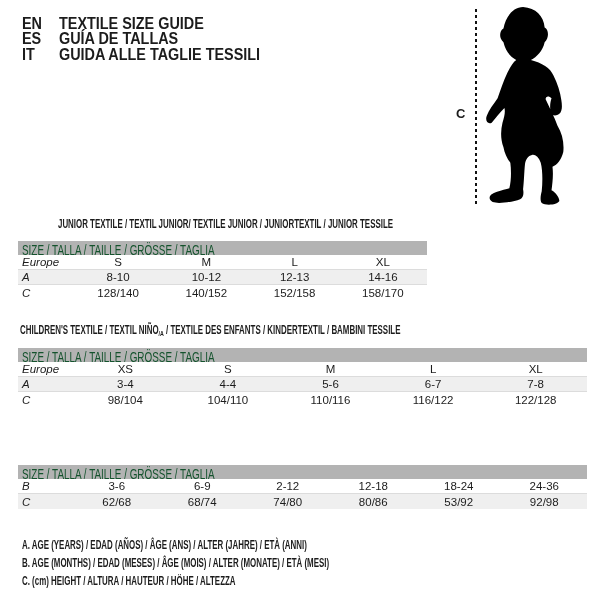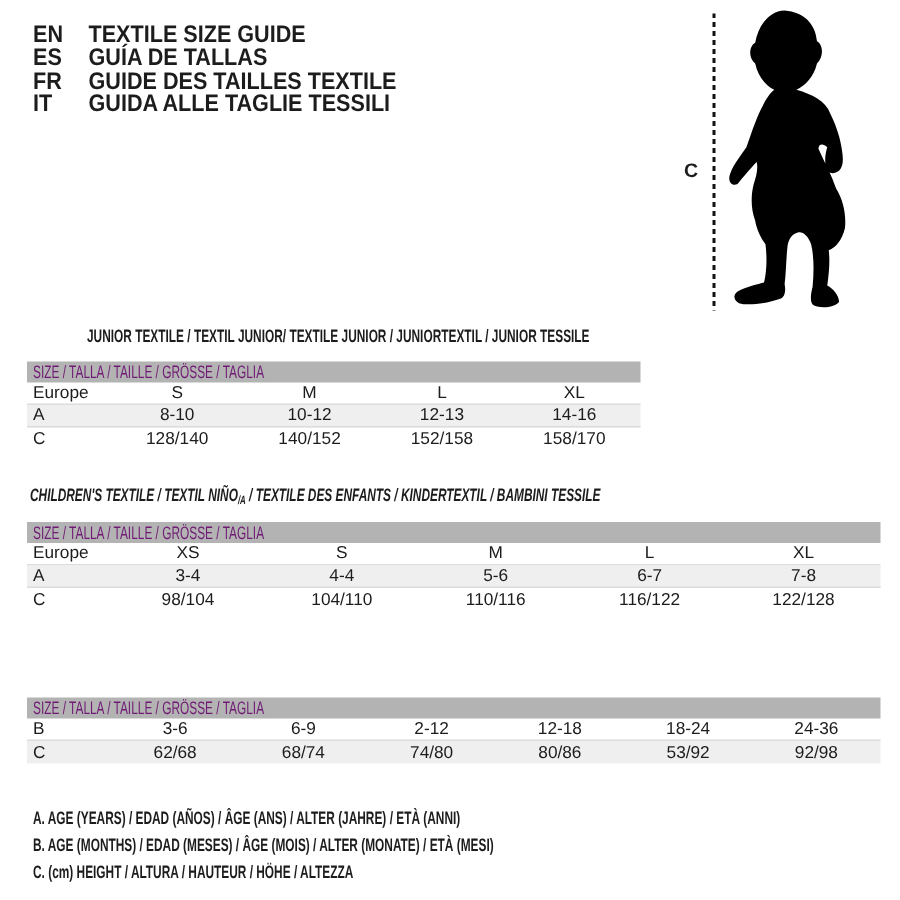--- a/index.html
+++ b/index.html
@@ -24,52 +24,48 @@
   }
   .figure-c{position:absolute;left:456px;top:106px;font-weight:bold;font-size:13px;}
 
   
   .sec-title{position:absolute;left:20px;font-weight:bold;font-size:12px;line-height:17.5px;}
   .sub{font-size:8px;vertical-align:-2px;}
 
   
   .tbl{position:absolute;left:18px;font-size:11.5px;}
   .tbl-header{
-    height:14px;display:flex;align-items:flex-end;padding-left:4px;
-    font-size:12px;color:#701a75;box-sizing:border-box;
+    height:14px;display:flex;align-items:flex-start;padding-left:4px;
+    font-size:15px;color:#14532d;box-sizing:border-box;
   }
   .tbl-row{
     height:15px;display:flex;align-items:center;box-sizing:border-box;
     border-bottom:1px solid #dcdcdc;
   }
   .tbl-row.last{border-bottom:none;}
-  .cell-label{flex:0 0 52px;padding-left:4px;text-align:left;}
+  .cell-label{flex:0 0 52px;padding-left:4px;text-align:left;font-style:italic;}
   .cell{flex:1;text-align:center;}
 
   
   .notes{position:absolute;left:22px;top:536px;font-weight:bold;font-size:12px;}
   .note-line{line-height:18px;}
 </style>
 </head>
 <body>
 
 <div class="canvas">
 
   <div class="lang-block">
     <div class="lang-row">
       <span class="lang-code cond-mid">EN</span>
       <span class="cond-mid">TEXTILE SIZE GUIDE</span>
     </div>
     <div class="lang-row">
       <span class="lang-code cond-mid">ES</span>
       <span class="cond-mid">GUÍA DE TALLAS</span>
-    </div>
-    <div class="lang-row">
-      <span class="lang-code cond-mid">FR</span>
-      <span class="cond-mid">GUIDE DES TAILLES TEXTILE</span>
     </div>
     <div class="lang-row">
       <span class="lang-code cond-mid">IT</span>
       <span class="cond-mid">GUIDA ALLE TAGLIE TESSILI</span>
     </div>
   </div>
 
   <div class="dash-line"></div>
   <div class="figure-c">C</div>
   <svg class="baby-svg" width="90" height="202" viewBox="0 0 90 206" aria-hidden="true">
@@ -136,21 +132,21 @@
     </div>
     <div class="tbl-row last">
       <span class="cell-label">C</span>
       <span class="cell">128/140</span>
       <span class="cell">140/152</span>
       <span class="cell">152/158</span>
       <span class="cell">158/170</span>
     </div>
   </div>
 
-  <div class="sec-title" style="top:322px;font-style:italic;">
+  <div class="sec-title" style="top:322px;">
     <span class="cond"><span>CHILDREN'S TEXTILE / TEXTIL NIÑO</span><span class="sub">/A</span><span> / TEXTILE DES ENFANTS / KINDERTEXTIL / BAMBINI TESSILE</span></span>
   </div>
   <div class="tbl" style="top:348px;width:569px;">
     <div class="tbl-header" style="background:#b3b3b3;">
       <span class="cond">SIZE / TALLA / TAILLE / GRÖSSE / TAGLIA</span>
     </div>
     <div class="tbl-row">
       <span class="cell-label">Europe</span>
       <span class="cell">XS</span>
       <span class="cell">S</span>

